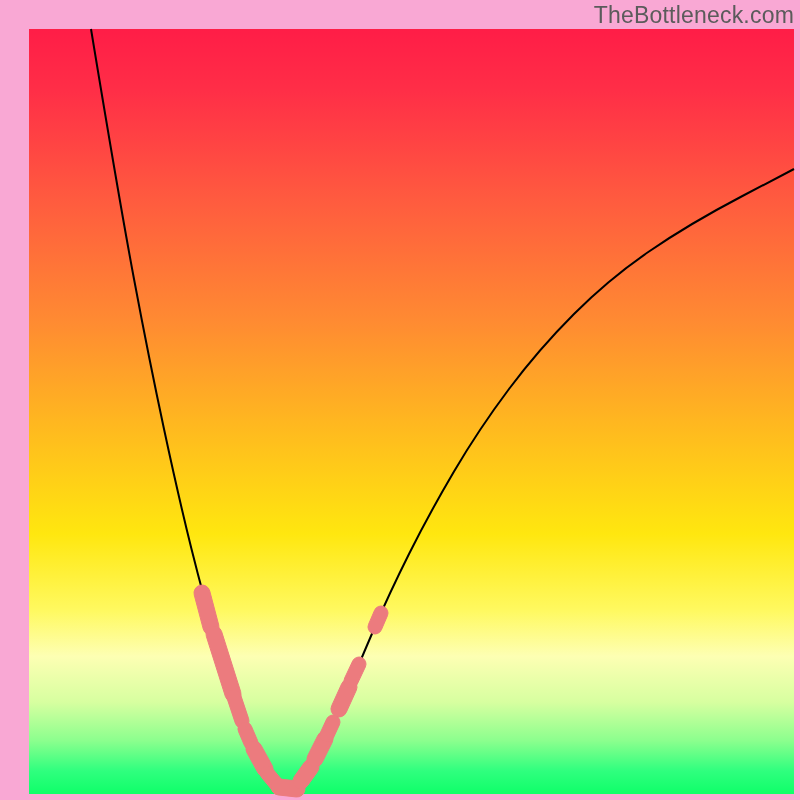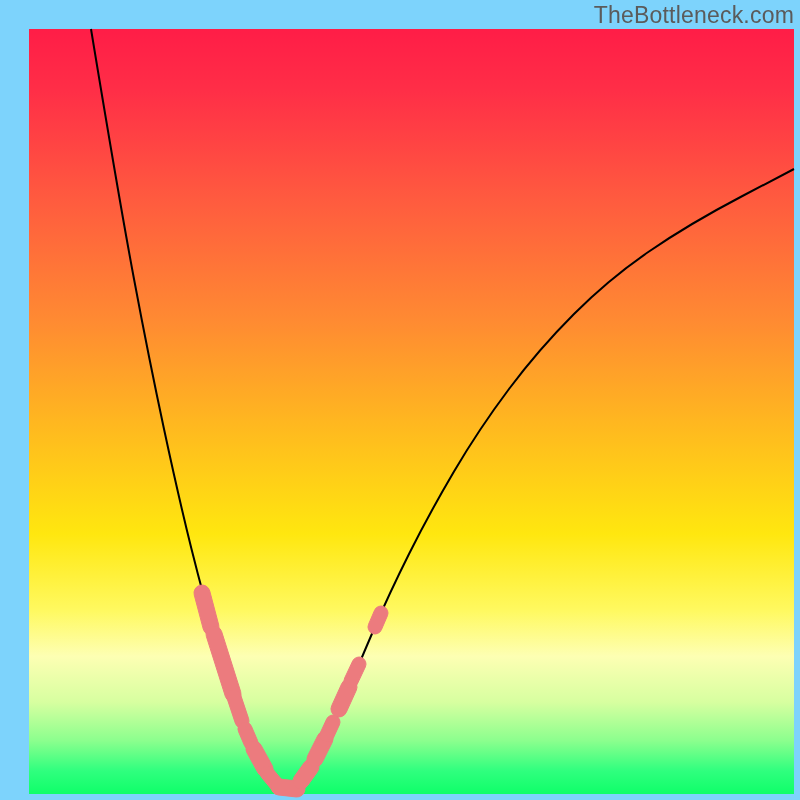--- a/index.html
+++ b/index.html
@@ -7,21 +7,21 @@
     padding: 0;
     width: 800px;
     height: 800px;
     overflow: hidden;
     background: #000;
     font-family: Arial, Helvetica, sans-serif;
   }
   .frame {
     position: absolute;
     inset: 0;
-    background: #7dd3fc;
+    background: #f9a8d4;
   }
   .plot-area {
     position: absolute;
     left: 29px;
     top: 29px;
     width: 765px;
     height: 765px;
     
     background: linear-gradient(
       to bottom,

